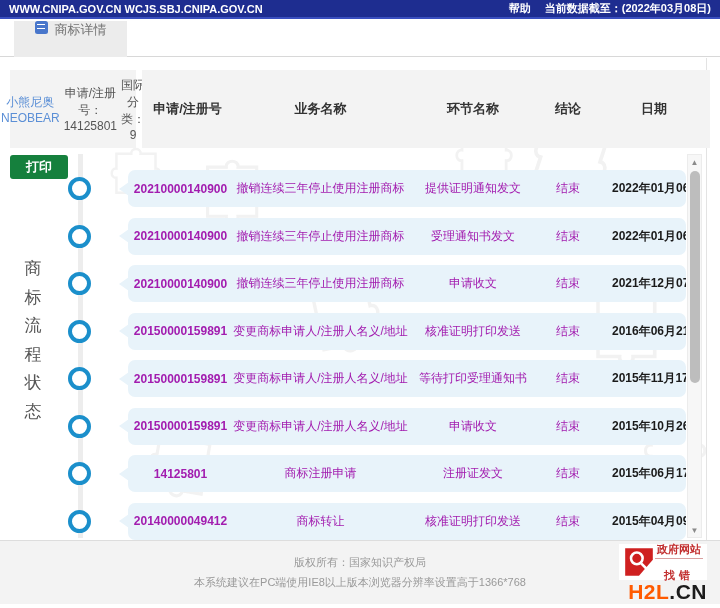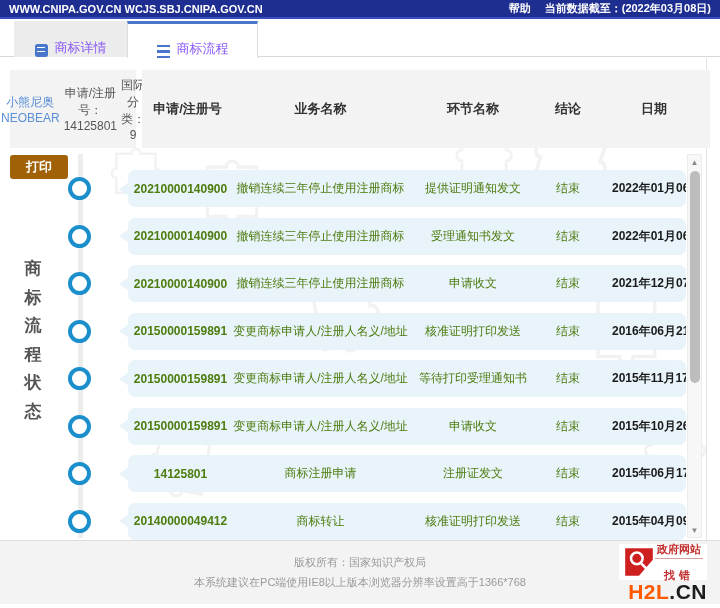--- a/index.html
+++ b/index.html
@@ -10,22 +10,22 @@
   
   .topbar { position:absolute; left:0; top:0; width:720px; height:19px;
             background:#1e2d90; border-bottom:2px solid #3a4fbf;
             display:flex; align-items:center; justify-content:space-between;
             padding:0 9px; color:#fff; font-size:11px; font-weight:bold; }
   .topbar-right { display:flex; gap:14px; align-items:center; }
 
   
   .tabstrip { position:absolute; left:0; top:21px; width:720px; height:36px;
               background:#fff; border-bottom:1px solid #d8d8d8; }
-  .tab { position:absolute; top:0; height:36px; display:flex; align-items:flex-end;
-         justify-content:center; gap:7px; font-size:13px; color:#8b5cf6; cursor:pointer; }
+  .tab { position:absolute; top:0; height:36px; display:flex; align-items:flex-start;
+         justify-content:center; gap:7px; font-size:13px; color:#737373; cursor:pointer; }
   .tab-inactive { left:14px; width:113px; background:#ececec; }
   .tab-active { left:127px; width:131px; background:#fff; height:37px;
                 border-top:3px solid #4876cb; border-left:1px solid #dcdcdc;
                 border-right:1px solid #dcdcdc; }
   .icon-doc { width:13px; height:13px; background:#4876cb; border-radius:2.5px; position:relative; }
   .icon-doc::after { content:''; position:absolute; left:2.5px; right:2.5px; top:3px; height:8px;
                      background:repeating-linear-gradient(to bottom,#fff 0 1.5px,transparent 1.5px 4px); }
   .icon-list { width:13px; height:13px;
                background:repeating-linear-gradient(to bottom,#4876cb 0 2.5px,transparent 2.5px 5.5px); }
 
@@ -38,38 +38,38 @@
   .infobox { position:absolute; left:10px; top:12px; width:126px; height:78px; background:#f3f3f3;
              display:flex; align-items:center; justify-content:center;
              gap:4px; font-size:12px; color:#555; text-align:center; }
   .tm-name { color:#5b8fd6; }
 
   .theader { position:absolute; left:142px; top:12px; width:568px; height:78px; background:#f3f3f3;
              display:flex; align-items:center; font-size:13px; font-weight:bold; color:#333; }
   .th { text-align:center; }
   .th1{width:91px;} .th2{width:175px;} .th3{width:130px;} .th4{width:60px;} .th5{width:112px;}
 
-  .print-btn { position:absolute; left:10px; top:97px; width:58px; height:24px; background:#a16207;
+  .print-btn { position:absolute; left:10px; top:97px; width:58px; height:24px; background:#15803d;
                color:#fff; font-size:13px; font-weight:bold; border:none; border-radius:3px; cursor:pointer; }
 
-  .vtitle { position:absolute; left:23px; top:197px; width:20px; font-size:17px; font-weight:bold;
+  .vtitle { position:absolute; left:23px; top:197px; width:20px; font-size:17px; font-weight:normal;
             color:#555; line-height:28.5px; word-break:break-all; text-align:center; }
 
   .tline { position:absolute; left:78px; top:96px; width:5px; height:384px; background:#ededed; }
 
   .rows { position:absolute; left:68px; top:112px; width:618px; }
   .prow { display:flex; align-items:center; height:37px; margin-bottom:10.5px; }
   .node { flex:none; width:23px; height:23px; border:4px solid #1b8fcb; border-radius:50%;
           background:#fff; }
   .bubble { flex:none; margin-left:37px; width:558px; height:37px; background:#e8f3fa;
             border-radius:7px; display:flex; align-items:center; position:relative; cursor:pointer; }
   .bubble::before { content:''; position:absolute; left:-9px; top:50%; margin-top:-7px;
                     border-top:7px solid transparent; border-bottom:7px solid transparent;
                     border-right:10px solid #e8f3fa; }
-  .c { flex:none; font-size:12px; color:#4d7c0f; text-align:center; white-space:nowrap; overflow:hidden; }
+  .c { flex:none; font-size:12px; color:#a21caf; text-align:center; white-space:nowrap; overflow:hidden; }
   .c1 { width:105px; font-weight:bold; }
   .c2 { width:175px; }
   .c3 { width:130px; }
   .c4 { width:60px; }
   .c5 { width:88px; font-weight:bold; color:#1a1a1a; text-align:left; padding-left:14px; }
 
   
   .sbar { position:absolute; left:687px; top:96px; width:15px; height:384px; background:#f7f7f7;
           border:1px solid #ececec; }
   .sarrow { position:absolute; left:0; width:13px; height:14px; color:#8a8a8a; font-size:8px;
@@ -103,24 +103,20 @@
       <span>帮助</span>
       <span>当前数据截至：(2022年03月08日)</span>
     </span>
   </div>
 
   <div class="tabstrip">
     <div class="tab tab-inactive">
       <span class="icon-doc"></span>
       <span>商标详情</span>
     </div>
-    <div class="tab tab-active">
-      <span class="icon-list"></span>
-      <span>商标流程</span>
-    </div>
   </div>
 
   <div class="content">
 
     <svg class="wm" style="left:104px;top:82px;" width="62" height="62" viewBox="0 0 100 100">
         <path d="M20 22 h24 c-1 -10 16 -10 15 0 h24 v24 c10 -1 10 16 0 15 v24 h-24 c1 10 -16 10 -15 0 h-24 v-24 c-10 1 -10 -16 0 -15 z" fill="none" stroke="#f0f0f0" stroke-width="4"></path>
       </svg>
     <svg class="wm" style="left:192px;top:92px;" width="78" height="78" viewBox="0 0 100 100">
         <path d="M20 22 h24 c-1 -10 16 -10 15 0 h24 v24 c10 -1 10 16 0 15 v24 h-24 c1 10 -16 10 -15 0 h-24 v-24 c-10 1 -10 -16 0 -15 z" fill="none" stroke="#f0f0f0" stroke-width="4"></path>
       </svg>

